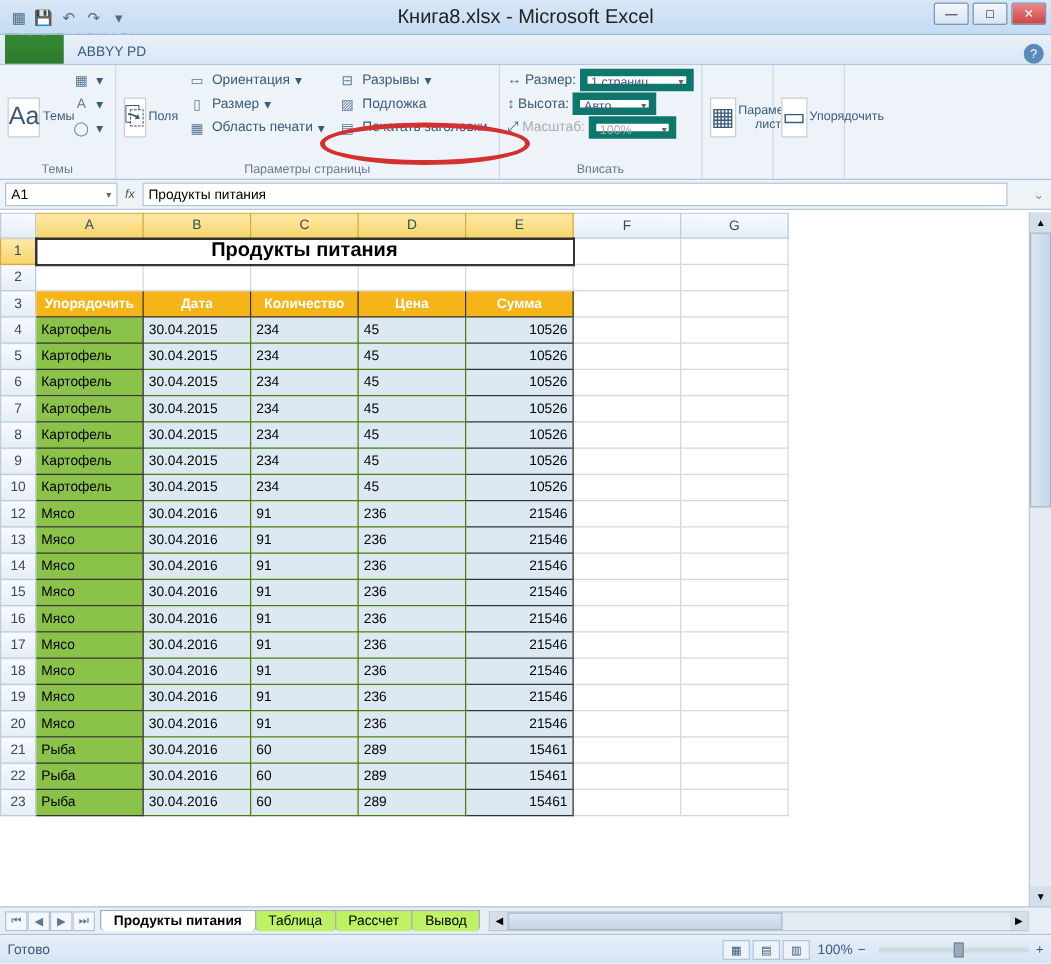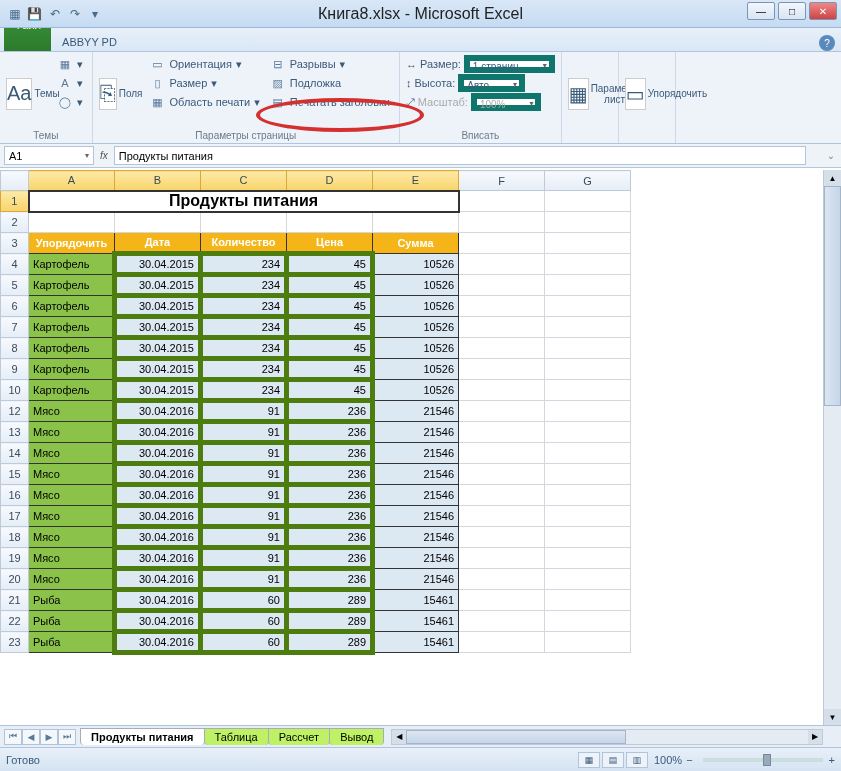--- a/index.html
+++ b/index.html
@@ -49,21 +49,21 @@
 .colhdr th { background: linear-gradient(#f7fafe,#e5edf6); border: 1px solid #bccada; height: 20px; min-width: 86px; font-weight: normal; color: #3a4a5a; font-size: 11px; }
 .colhdr th.corner { min-width: 28px; width: 28px; }
 .colhdr th.sel { background: linear-gradient(#fde9a8,#f8d46a); border-color: #d8a838; }
 .rowhdr { background: linear-gradient(#f7fafe,#e5edf6); border: 1px solid #bccada; width: 28px; text-align: center; font-weight: normal; color: #3a4a5a; }
 .rowhdr.sel { background: linear-gradient(#fde9a8,#f8d46a); border-color: #d8a838; }
 td { border: 1px solid #888; height: 21px; padding: 0 4px; }
 td.empty { border: 1px solid #d4d8de; }
 .titlecell { background: #fff; text-align: center; font-weight: bold; font-size: 16px; border: 2px solid #333; position: relative; }
 .hdr { background: #f5b518; color: #fff; text-align: center; font-weight: bold; border: 1px solid #333; }
 .name { background: #8bc34a; border: 1px solid #333; }
-.val { background: #dce8f2; text-align: right; border: 5px solid #4d7c0f; }
+.val { background: #dce8f2; text-align: left; border: 1px solid #4d7c0f; }
 .sum { background: #dce8f2; text-align: right; border: 1px solid #333; }
 
 
 .sheetbar { position: absolute; bottom: 24px; left: 0; right: 0; height: 22px; background: #e8eef6; border-top: 1px solid #b0c4de; display: flex; align-items: center; font-size: 11px; }
 .navset { display: flex; margin-left: 4px; }
 .navbtn { width: 18px; height: 16px; border: 1px solid #b0c4de; background: #f5f8fb; display: flex; align-items: center; justify-content: center; font-size: 9px; color: #5a7a9a; }
 .sheettabs { display: flex; margin-left: 4px; }
 .sheettab { padding: 2px 10px; border: 1px solid #aab; background: #bef264; border-bottom: none; font-size: 11px; border-radius: 0 0 4px 4px; margin-right: -1px; }
 .sheettab.active { background: #fff; font-weight: bold; }
 .hscroll { flex: 1; margin: 0 18px 0 8px; height: 16px; background: #e5ebf3; border: 1px solid #c0cad6; position: relative; }

